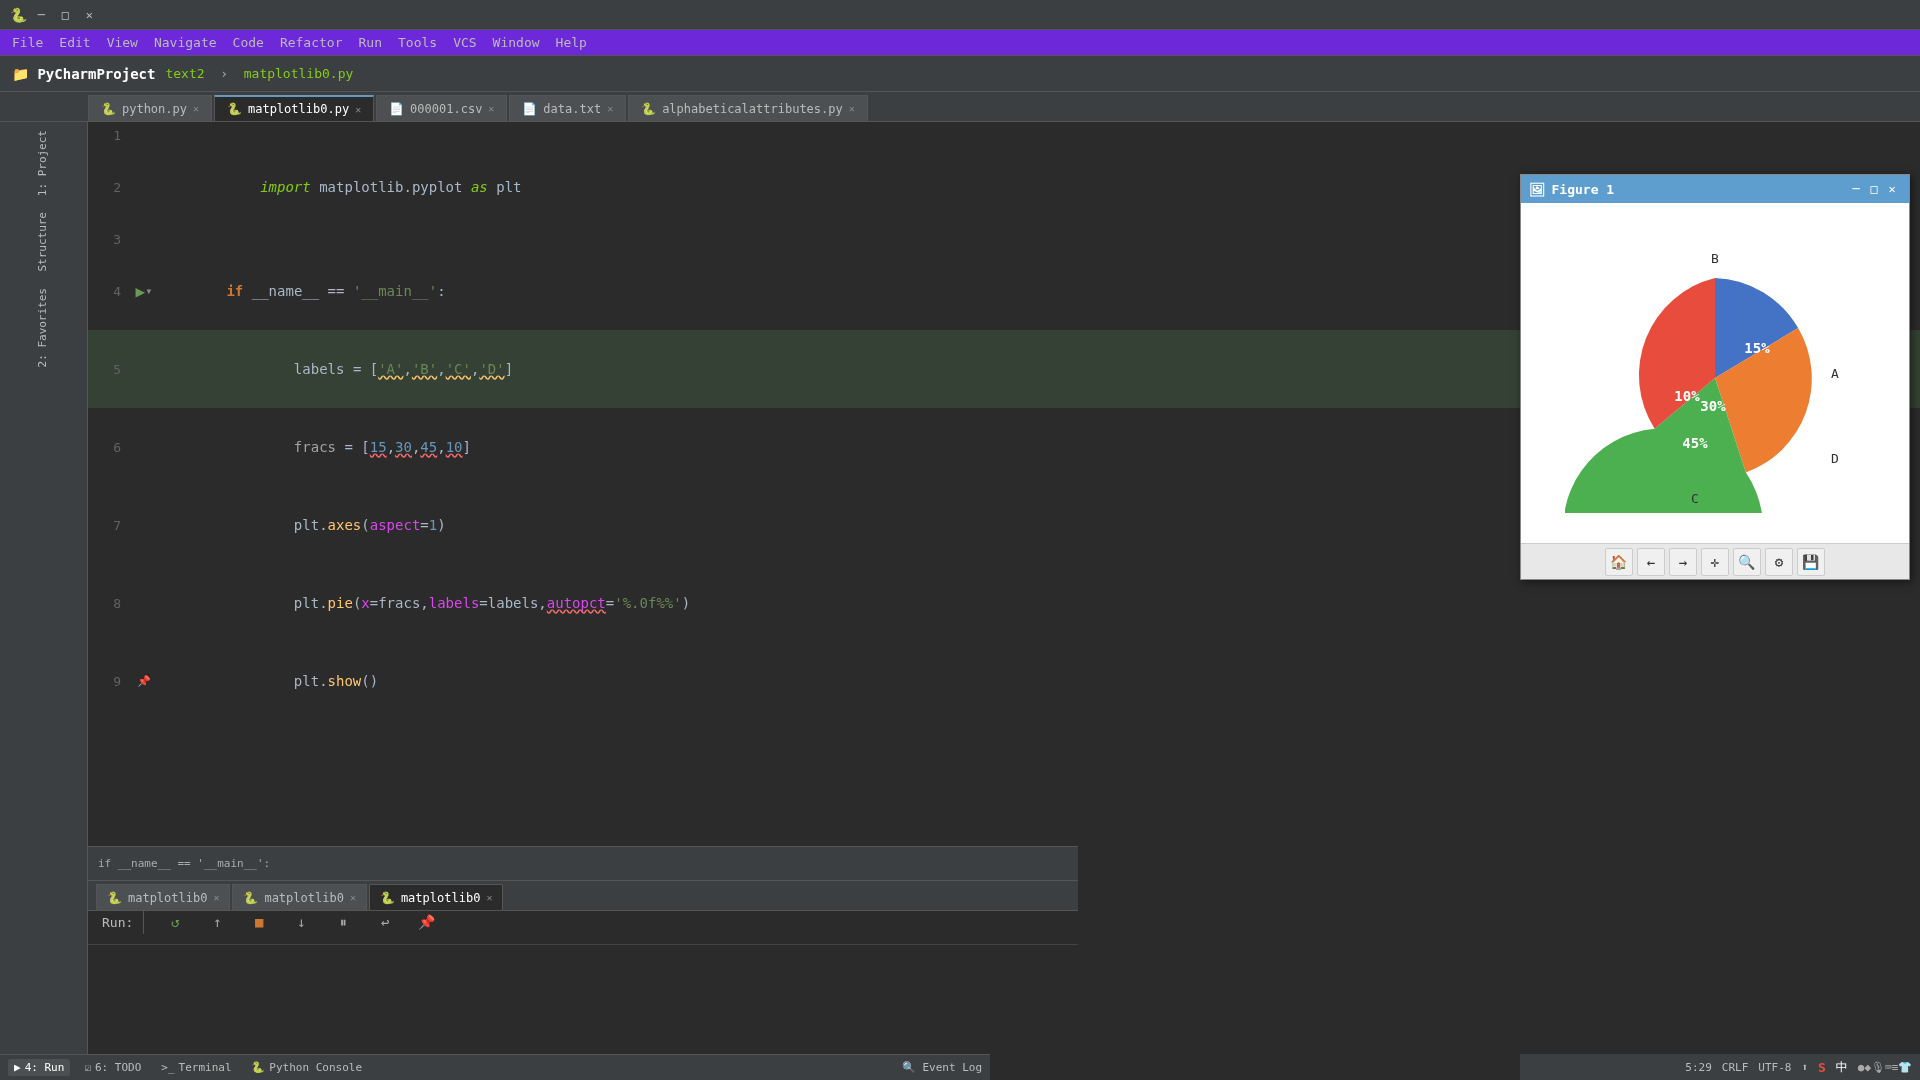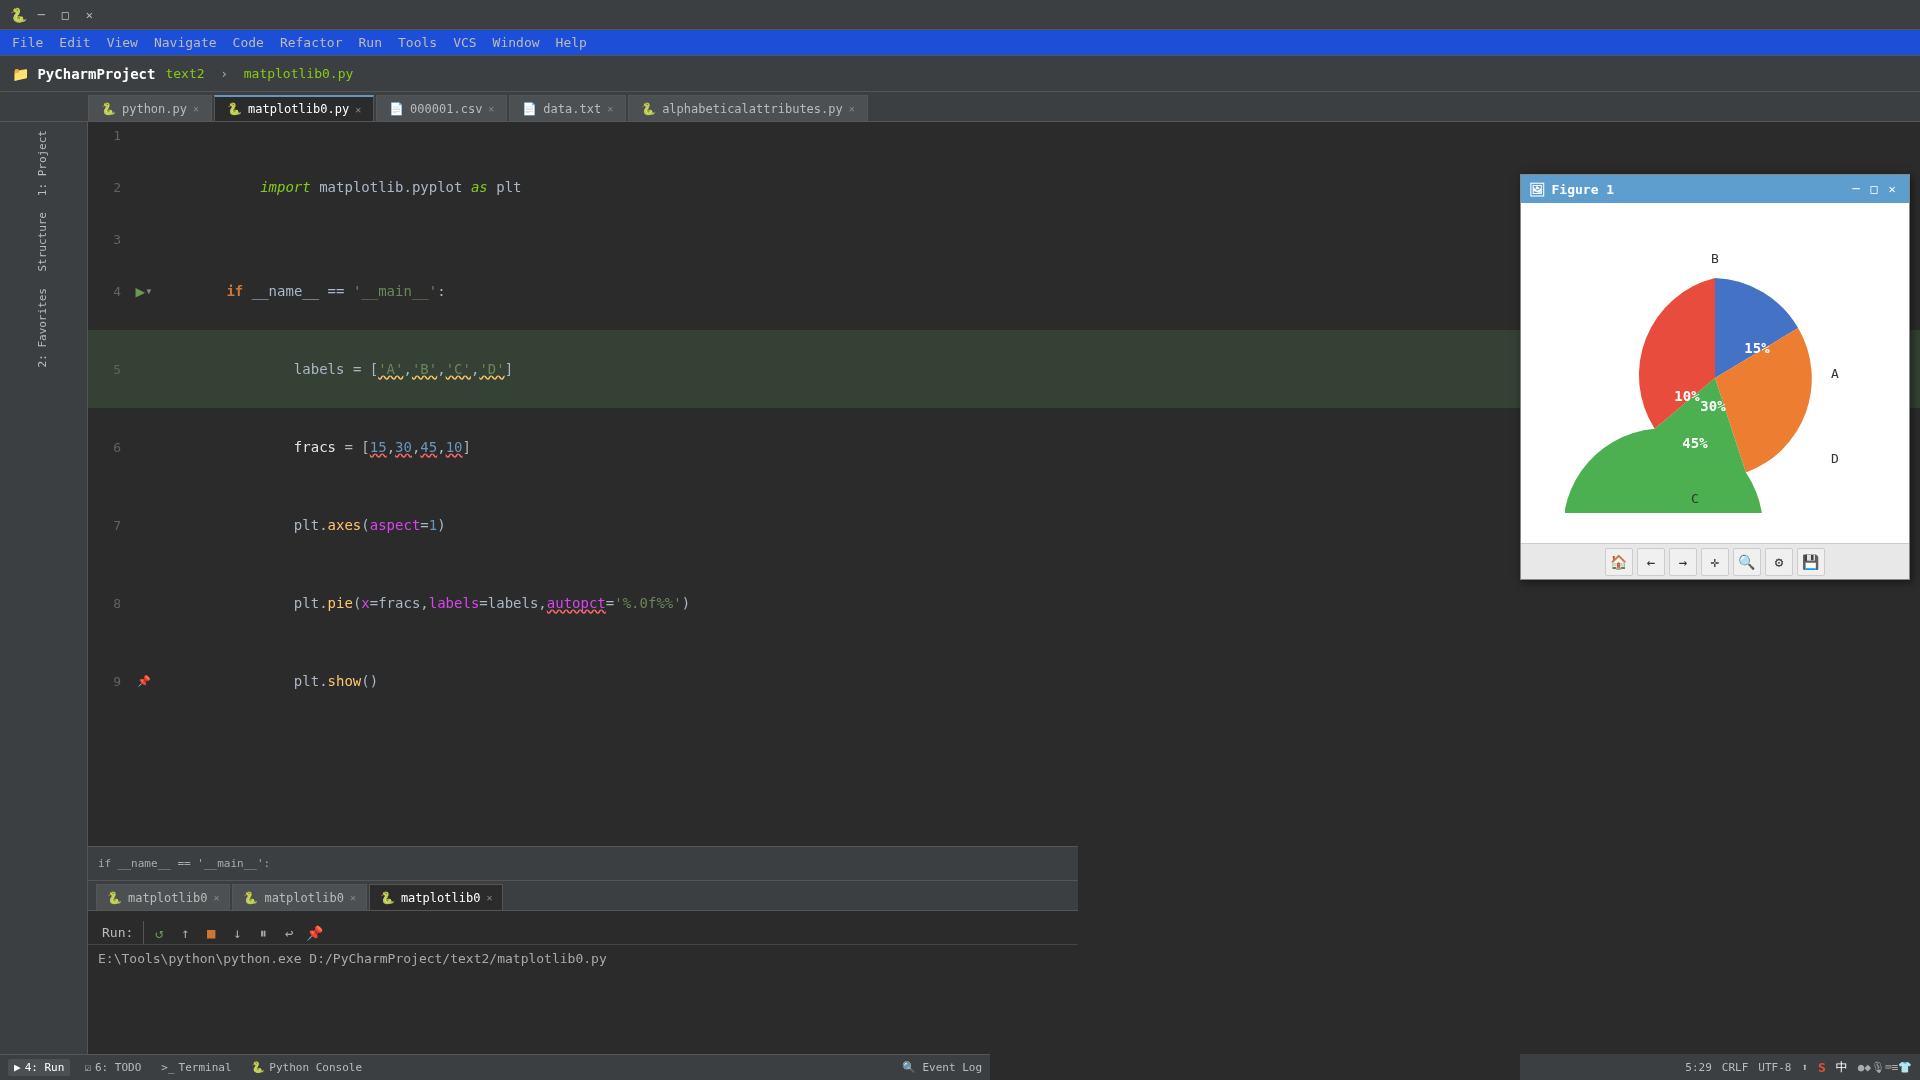--- a/index.html
+++ b/index.html
@@ -16,21 +16,21 @@
       font-size: 12px;
       border-bottom: 1px solid #555;
     }
     #title-bar .title-icon { margin-right: 6px; font-size: 14px; }
     #title-bar .title-text { flex: 1; }
     #title-bar .window-controls { display: flex; gap: 8px; }
     #title-bar .win-btn { width: 16px; height: 16px; display: flex; align-items: center; justify-content: center; color: #bbb; cursor: pointer; font-size: 12px; }
 
     
     #menu-bar {
-      background: #1d4ed8;
+      background: #6d28d9;
       height: 26px;
       display: flex;
       align-items: center;
       padding: 0 4px;
       border-bottom: 1px solid #555;
       font-size: 13px;
       color: #bbb;
     }
     .menu-item { padding: 2px 8px; cursor: pointer; }
 
@@ -138,21 +138,21 @@
       white-space: pre;
       font-size: 14px;
       line-height: 26px;
     }
 
     
     .kw { color: #84cc16; font-style: italic; } 
     .kw-bold { color: #cc7832; font-weight: bold; } 
     .str { color: #6a8759; } 
     .num { color: #6897bb; } 
-    .var { color: #e5e5e5; } 
+    .var { color: #a3a3a3; } 
     .plain { color: #a9b7c6; }
     .param { color: #d946ef; }
     .yellow { color: #ffc66d; }
 
     
     #status-bar {
       background: #3c3f41;
       height: 34px;
       display: flex;
       align-items: center;
@@ -195,25 +195,25 @@
       background: #4c5052;
       border: 1px solid #555;
       border-bottom: none;
       cursor: pointer;
       gap: 6px;
       margin-right: 2px;
     }
     .run-tab.active { background: #2b2b2b; color: #fff; }
     #run-toolbar {
       display: flex;
-      align-items: flex-end;
+      align-items: flex-start;
       height: 34px;
       padding: 0 4px;
       border-bottom: 1px solid #444;
-      gap: 4px;
+      gap: 20px;
     }
     .run-btn { width: 22px; height: 22px; display: flex; align-items: center; justify-content: center; cursor: pointer; color: #aaa; font-size: 14px; border-radius: 3px; }
     .run-btn.green { color: #6a9955; }
     .run-btn.red { color: #cc7832; }
 
     #run-output {
       padding: 6px 10px;
       font-size: 13px;
       color: #aaa;
     }
@@ -496,23 +496,20 @@
         <div id="run-label">Run:</div>
         <div class="run-btn green">↺</div>
         <div class="run-btn">↑</div>
         <div class="run-btn red">■</div>
         <div class="run-btn">↓</div>
         <div class="run-btn">⏸</div>
         <div class="run-btn">↩</div>
         <div class="run-btn">📌</div>
       </div>
 
-      <div id="run-output">
-        <span>E:\Tools\python\python.exe D:/PyCharmProject/text2/matplotlib0.py</span>
-      </div>
     </div>
 
   </div>
 
   <div id="figure-window">
     <div id="figure-titlebar">
       <span>🖼</span>
       <span class="fig-title" style="margin-left:6px;">Figure 1</span>
       <div class="fig-win-btn">─</div>
       <div class="fig-win-btn">□</div>

